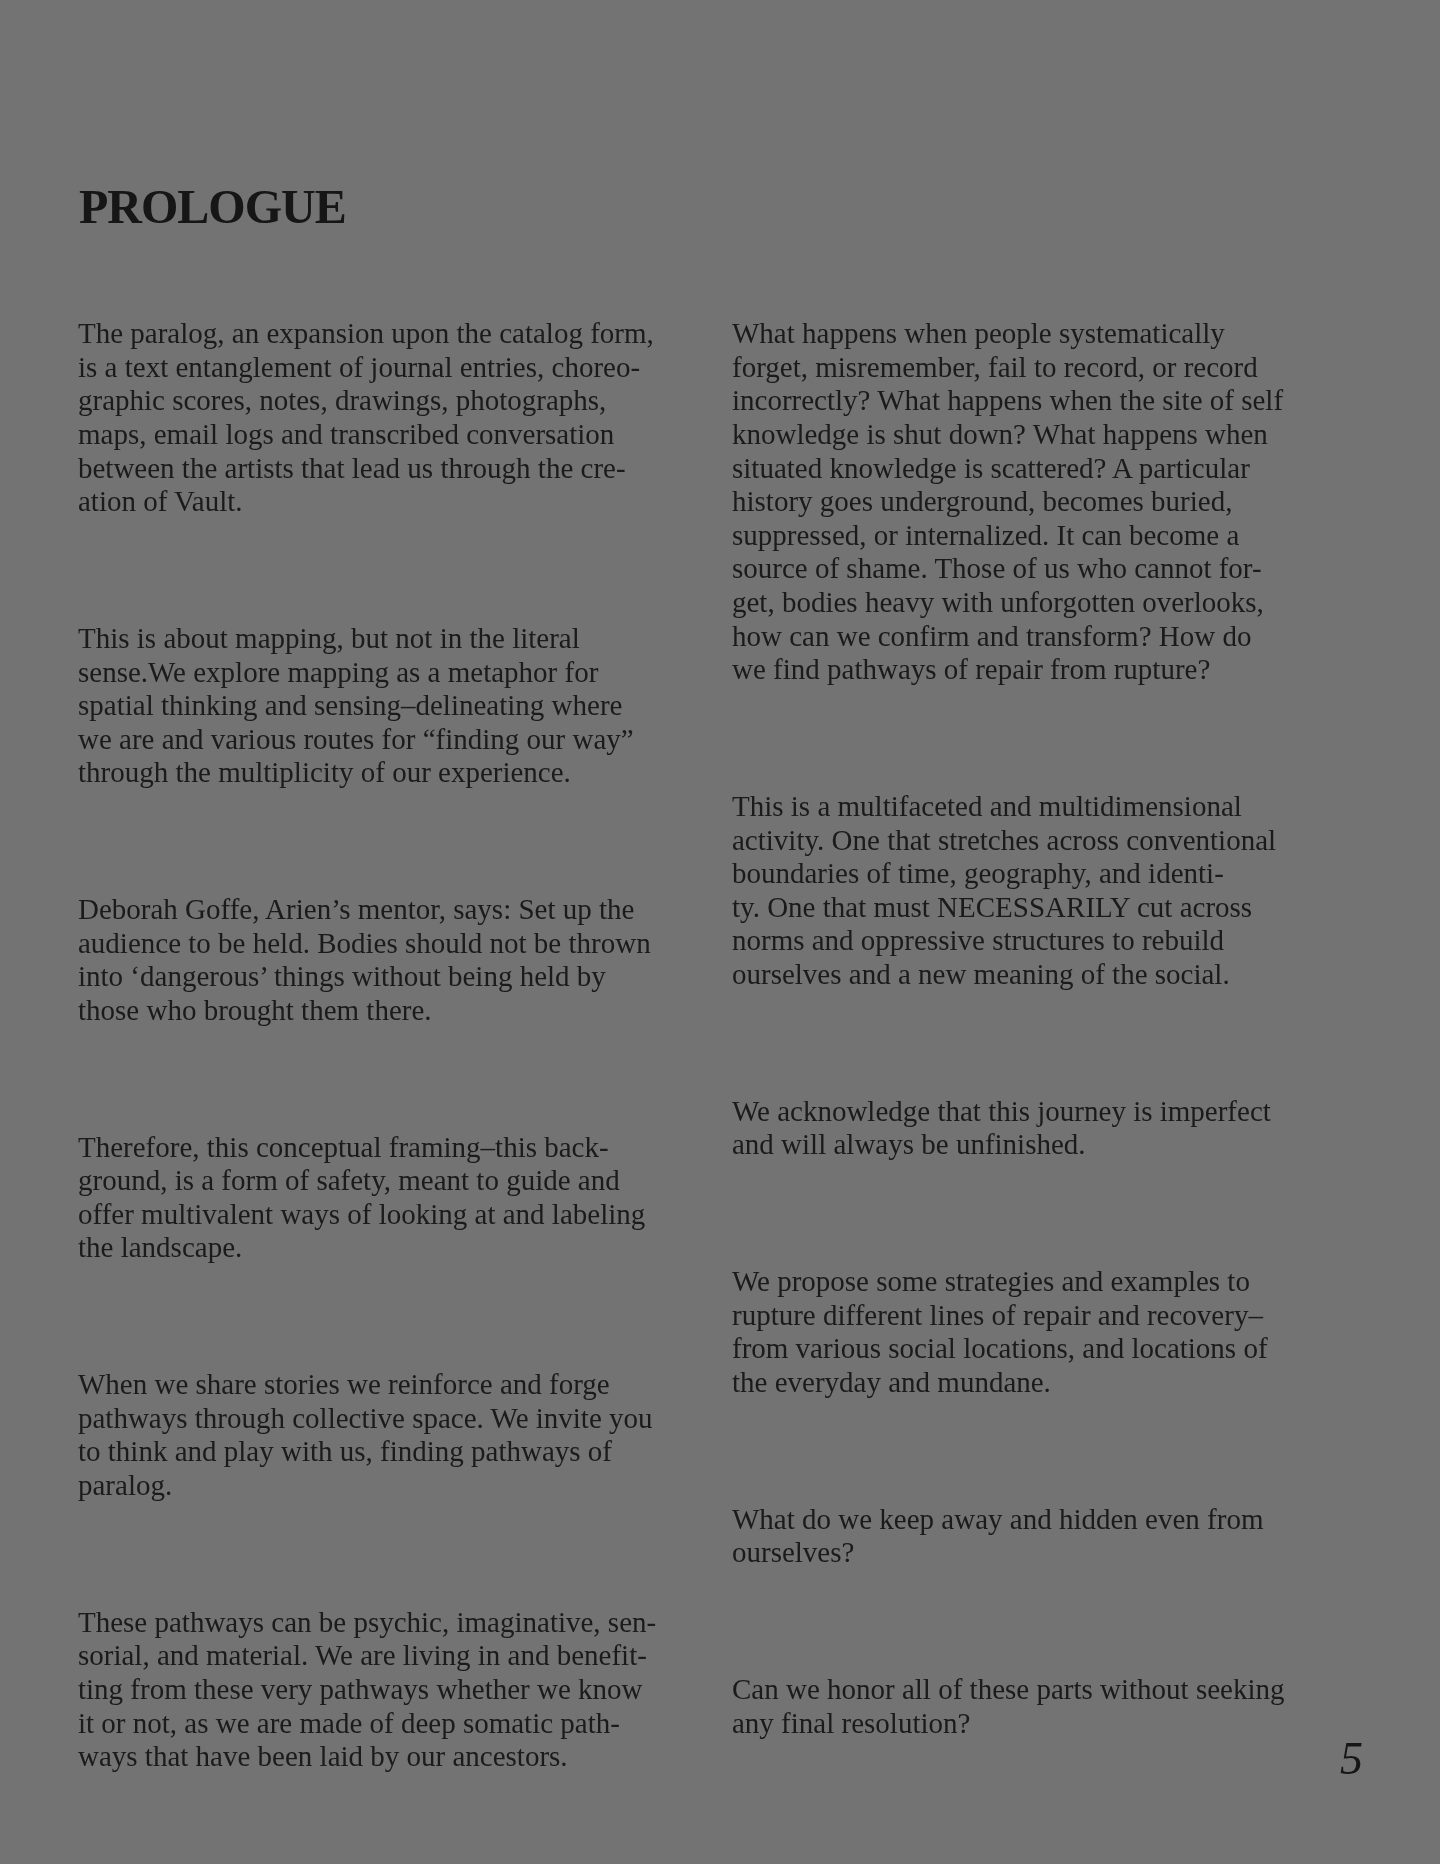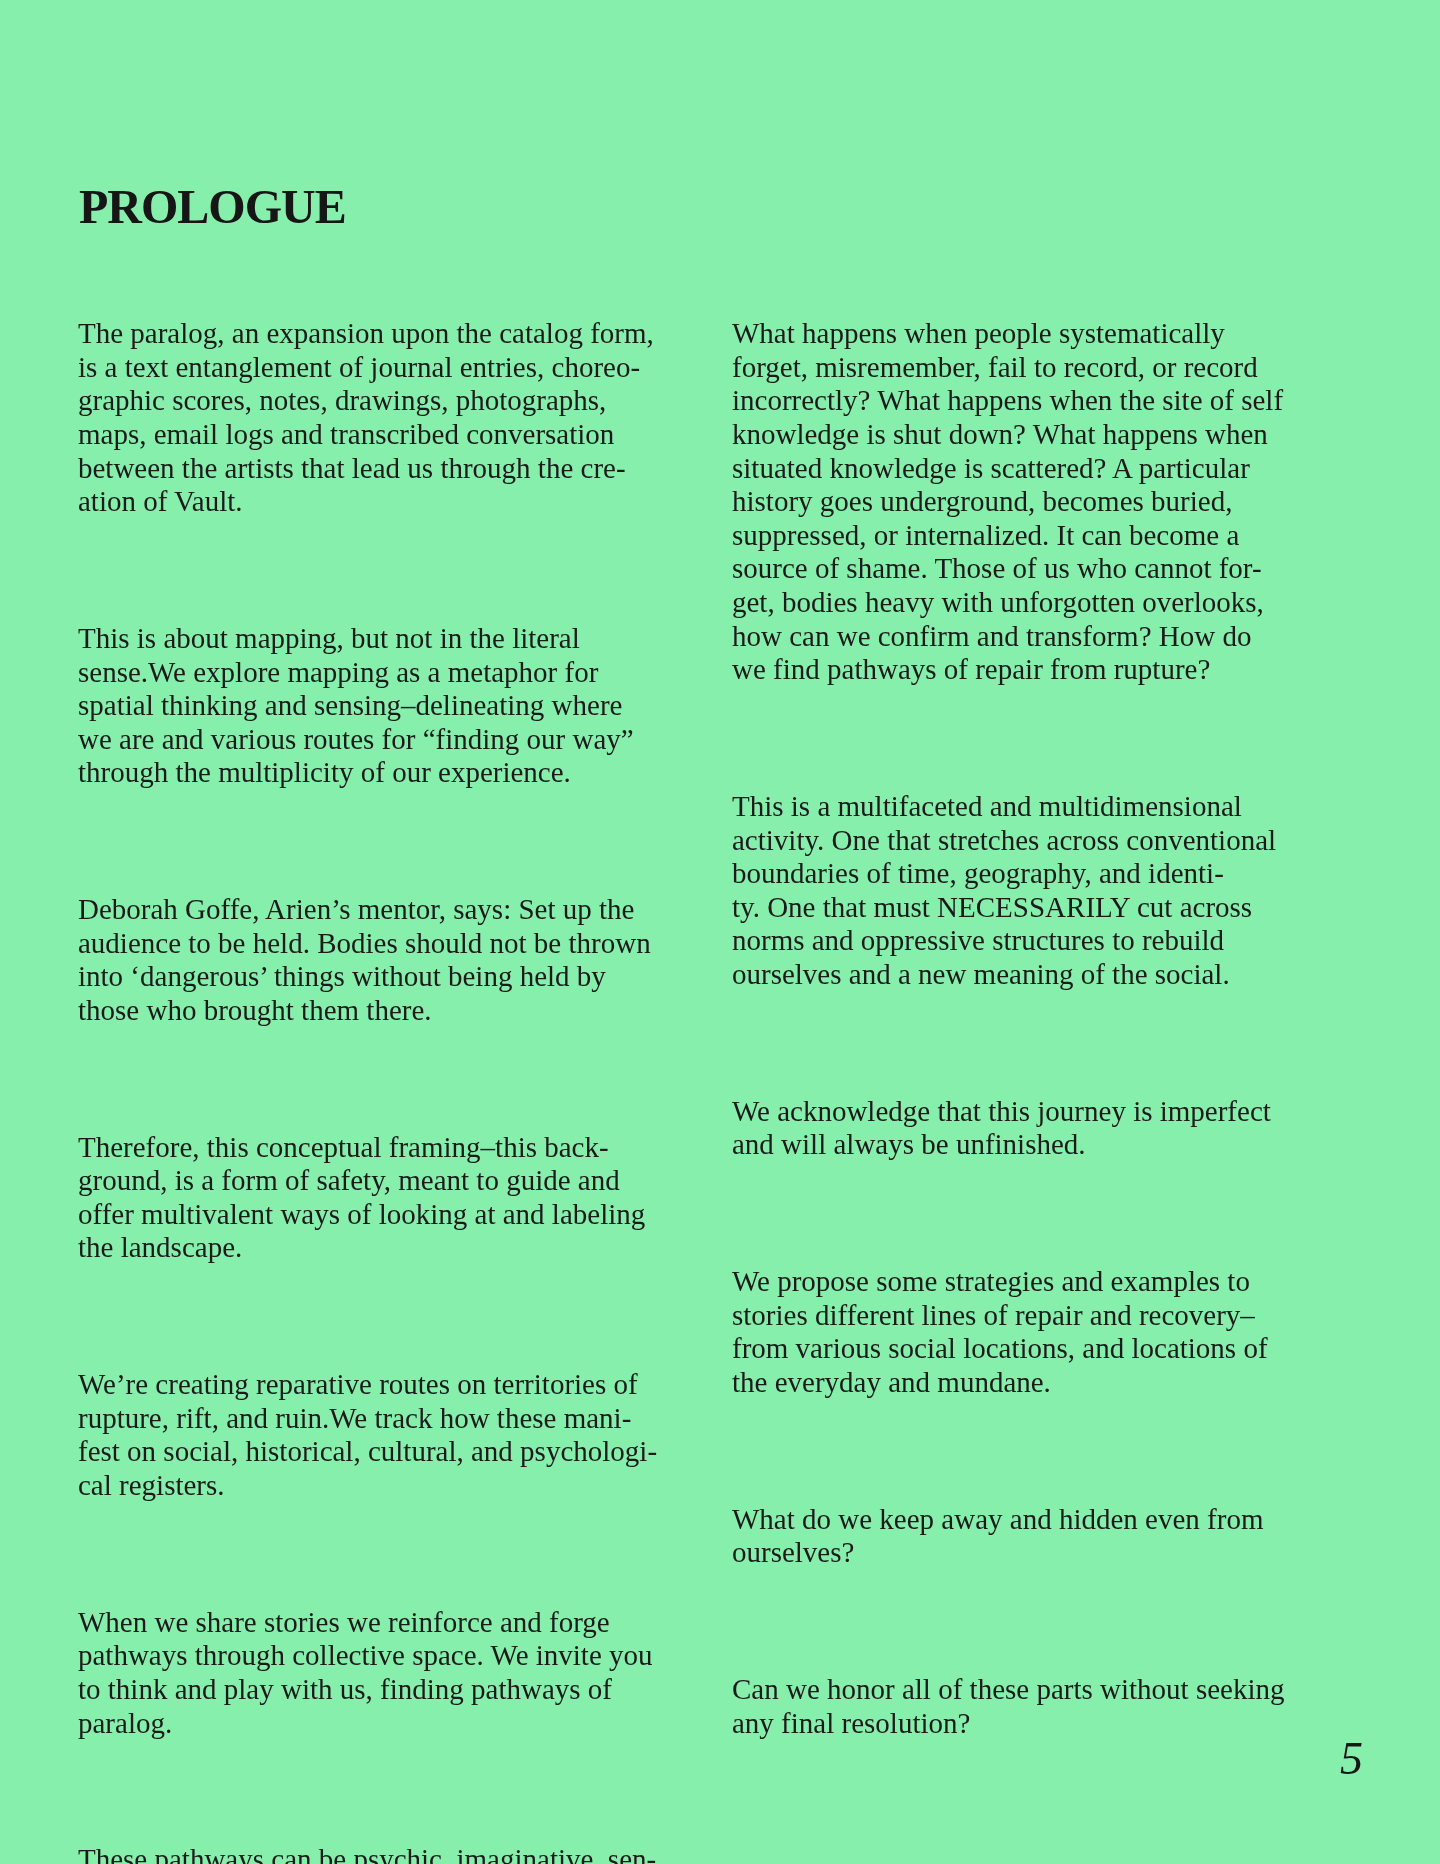--- a/index.html
+++ b/index.html
@@ -4,21 +4,21 @@
   <style>
     html, body {
       margin: 0;
       padding: 0;
       background: #ffffff;
     }
     .page {
       position: relative;
       width: 1440px;
       height: 1864px;
-      background: #86efac;
+      background: #737373;
       color: #1b1b1b;
       font-family: "Liberation Serif", serif;
       overflow: hidden;
     }
     .page-title {
       position: absolute;
       left: 79px;
       top: 183px;
       margin: 0;
       font-size: 48px;
@@ -68,24 +68,20 @@
 we are and various routes for “finding our way”
 through the multiplicity of our experience.</p>
     <p>Deborah Goffe, Arien’s mentor, says: Set up the
 audience to be held. Bodies should not be thrown
 into ‘dangerous’ things without being held by
 those who brought them there.</p>
     <p>Therefore, this conceptual framing–this back-
 ground, is a form of safety, meant to guide and
 offer multivalent ways of looking at and labeling
 the landscape.</p>
-    <p>We’re creating reparative routes on territories of
-rupture, rift, and ruin.We track how these mani-
-fest on social, historical, cultural, and psychologi-
-cal registers.</p>
     <p>When we share stories we reinforce and forge
 pathways through collective space. We invite you
 to think and play with us, finding pathways of
 paralog.</p>
     <p>These pathways can be psychic, imaginative, sen-
 sorial, and material. We are living in and benefit-
 ting from these very pathways whether we know
 it or not, as we are made of deep somatic path-
 ways that have been laid by our ancestors.</p>
   </div>
@@ -104,21 +100,21 @@
 we find pathways of repair from rupture?</p>
     <p>This is a multifaceted and multidimensional
 activity. One that stretches across conventional
 boundaries of time, geography, and identi-
 ty. One that must NECESSARILY cut across
 norms and oppressive structures to rebuild
 ourselves and a new meaning of the social.</p>
     <p>We acknowledge that this journey is imperfect
 and will always be unfinished.</p>
     <p>We propose some strategies and examples to
-stories different lines of repair and recovery–
+rupture different lines of repair and recovery–
 from various social locations, and locations of
 the everyday and mundane.</p>
     <p>What do we keep away and hidden even from
 ourselves?</p>
     <p>Can we honor all of these parts without seeking
 any final resolution?</p>
     
   </div>
 
   <div class="page-number">5</div>

